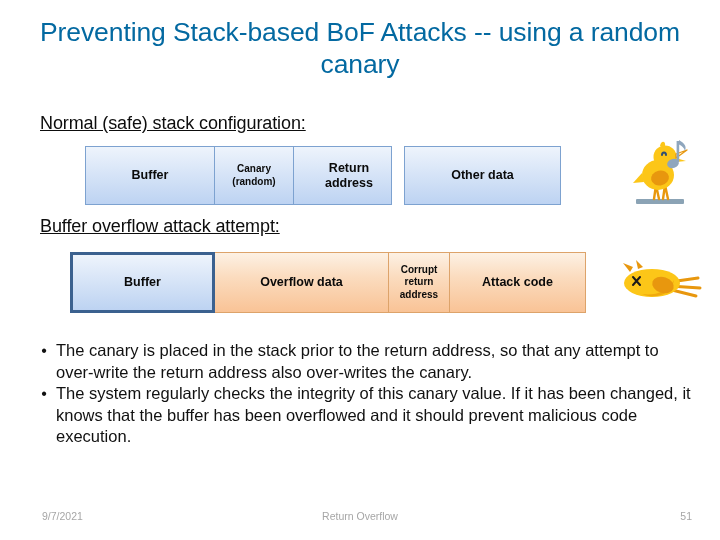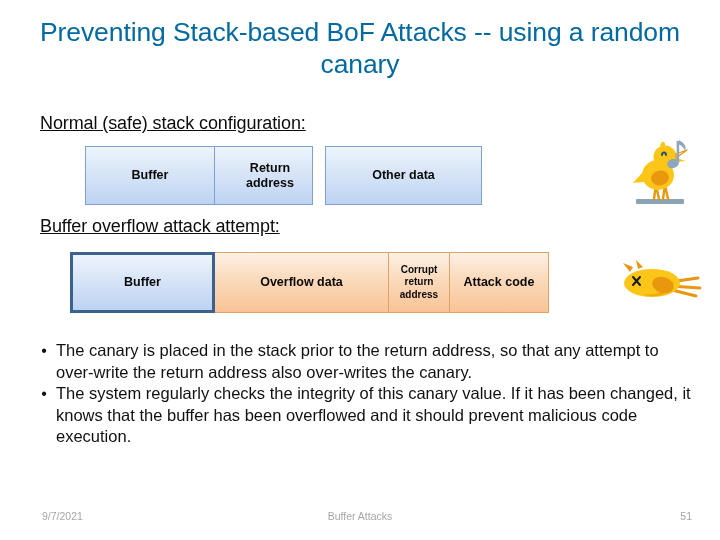--- a/index.html
+++ b/index.html
@@ -94,21 +94,21 @@
   #cell-buffer-1        { width: 130px; }
   #cell-other-locals    { width: 95px; }
   #cell-canary          { width: 80px; }
   #cell-return-address  { width: 99px; padding-left: 16px; }
   #cell-other-data      { width: 157px; margin-left: 12px; }
 
   
   #cell-buffer-2          { width: 145px; }
   #cell-overflow-data     { width: 175px; }
   #cell-corrupt-return    { width: 62px; }
-  #cell-attack-code       { width: 100px; }
+  #cell-attack-code       { width: 137px; }
 
   
   .canary-art { position: absolute; }
   #canary-alive { left: 632px; top: 137px; width: 60px; height: 72px; }
   #canary-dead  { left: 612px; top: 258px; width: 95px; height: 52px; }
   #music-note   { left: 665px; top: 138px; width: 26px; height: 34px; }
 
   
   .bullets {
     position: absolute;
@@ -148,20 +148,21 @@
 </style>
 </head>
 <body>
 
 <div class="slide-title">Preventing Stack-based BoF Attacks -- using a random canary</div>
 
 <div class="section-heading" id="heading-normal">Normal (safe) stack configuration:</div>
 
 <div class="stack-row" id="stack-row-normal">
   <div class="cell blue" id="cell-buffer-1">Buffer</div>
+  <div class="cell blue small" id="cell-canary">Canary (random)</div>
   <div class="cell blue" id="cell-return-address">Return address</div>
   <div class="cell blue" id="cell-other-data">Other data</div>
 </div>
 
 <div class="canary-art" id="canary-alive">
   <svg viewBox="0 0 60 72" width="60" height="72">
 
     <rect x="4" y="62" width="48" height="5" rx="1" fill="#8ba3b5"></rect>
 
     <path d="M24 48 L22 62 M24 48 L27 62 M33 48 L31 62 M33 48 L36 62" stroke="#e8970e" stroke-width="2.4" fill="none" stroke-linecap="round"></path>
@@ -223,15 +224,15 @@
     <span class="bullet-text">The canary is placed in the stack prior to the return address, so that any attempt to over-write the return address also over-writes the canary.</span>
   </div>
   <div class="bullet-item">
     <span class="bullet-dot">•</span>
     <span class="bullet-text">The system regularly checks the integrity of this canary value.  If it has been changed, it knows that the buffer has been overflowed and it should prevent malicious code execution.</span>
   </div>
 </div>
 
 <div class="footer">
   <span id="footer-date">9/7/2021</span>
-  <span id="footer-topic">Buffer Attacks</span>
+  <span id="footer-topic">Return Overflow</span>
   <span id="footer-page">51</span>
 </div>
 
 </body></html>

